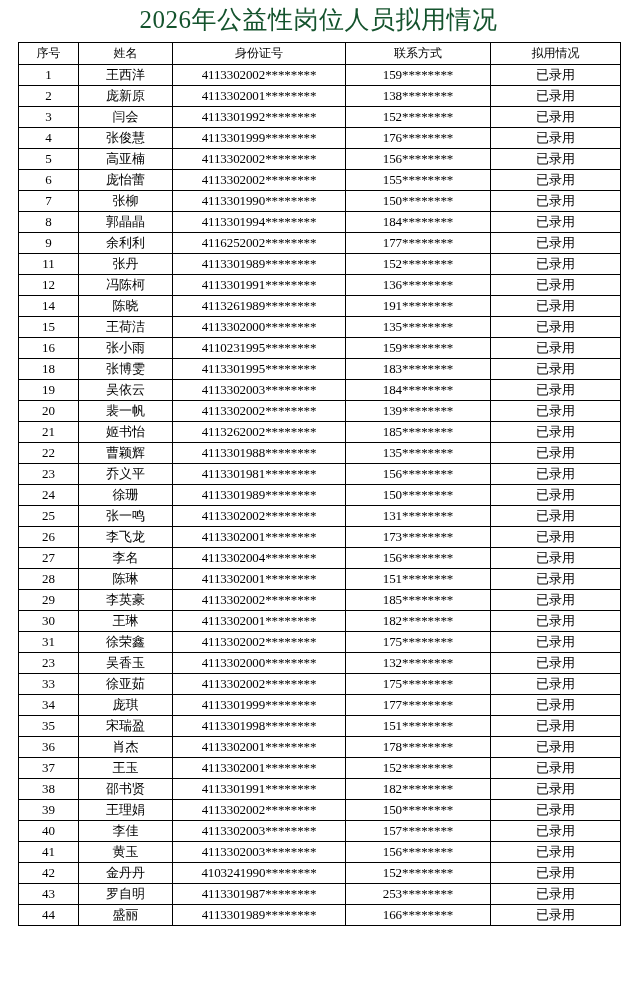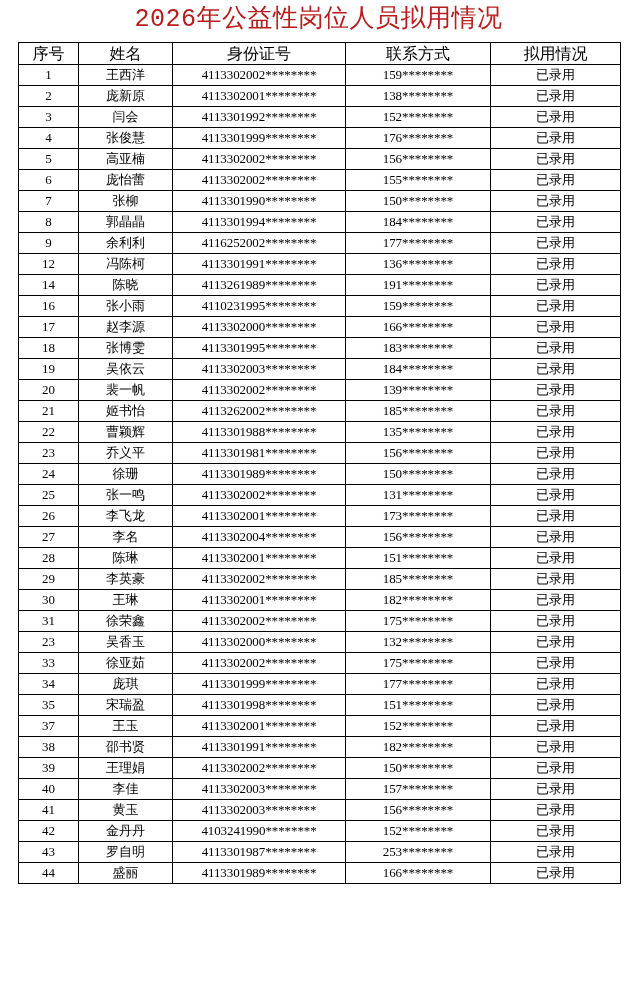--- a/index.html
+++ b/index.html
@@ -17,28 +17,28 @@
 
   .page {
     position: relative;
     width: 637px;
     height: 986px;
     box-sizing: border-box;
   }
 
   .doc-title {
     text-align: center;
-    font-family: Liberation Mono, monospace;
+    font-family: Liberation Serif, serif;
     font-size: 25px;
     font-weight: 400;
     letter-spacing: 0.5px;
     line-height: 36px;
     margin: 2px 0 2px 0;
     padding: 0;
-    color: #b91c1c;
+    color: #14532d;
     white-space: nowrap;
   }
 
   .table-wrap {
     position: absolute;
     left: 18px;
     top: 40px;
     width: 602px;
   }
 
@@ -63,21 +63,21 @@
     padding: 0 2px;
     text-align: center;
     vertical-align: middle;
     font-size: 13px;
     font-weight: 400;
     overflow: hidden;
     white-space: nowrap;
   }
 
   table.roster th {
-    font-size: 16px;
+    font-size: 12px;
     height: 21px;
     line-height: 21px;
     text-align: center;
   }
 
   td.cell-id {
     text-align: left;
     padding-left: 4px;
     font-size: 12.5px;
     letter-spacing: -0.1px;
@@ -177,48 +177,55 @@
             <td class="cell-status">已录用</td>
           </tr>
           <tr>
             <td class="cell-seq">9</td>
             <td class="cell-name">余利利</td>
             <td class="cell-id">4116252002********</td>
             <td class="cell-phone">177********</td>
             <td class="cell-status">已录用</td>
           </tr>
           <tr>
+            <td class="cell-seq">11</td>
+            <td class="cell-name">张丹</td>
+            <td class="cell-id">4113301989********</td>
+            <td class="cell-phone">152********</td>
+            <td class="cell-status">已录用</td>
+          </tr>
+          <tr>
             <td class="cell-seq">12</td>
             <td class="cell-name">冯陈柯</td>
             <td class="cell-id">4113301991********</td>
             <td class="cell-phone">136********</td>
             <td class="cell-status">已录用</td>
           </tr>
           <tr>
             <td class="cell-seq">14</td>
             <td class="cell-name">陈晓</td>
             <td class="cell-id">4113261989********</td>
             <td class="cell-phone">191********</td>
             <td class="cell-status">已录用</td>
           </tr>
           <tr>
+            <td class="cell-seq">15</td>
+            <td class="cell-name">王荷洁</td>
+            <td class="cell-id">4113302000********</td>
+            <td class="cell-phone">135********</td>
+            <td class="cell-status">已录用</td>
+          </tr>
+          <tr>
             <td class="cell-seq">16</td>
             <td class="cell-name">张小雨</td>
             <td class="cell-id">4110231995********</td>
             <td class="cell-phone">159********</td>
             <td class="cell-status">已录用</td>
           </tr>
           <tr>
-            <td class="cell-seq">17</td>
-            <td class="cell-name">赵李源</td>
-            <td class="cell-id">4113302000********</td>
-            <td class="cell-phone">166********</td>
-            <td class="cell-status">已录用</td>
-          </tr>
-          <tr>
             <td class="cell-seq">18</td>
             <td class="cell-name">张博雯</td>
             <td class="cell-id">4113301995********</td>
             <td class="cell-phone">183********</td>
             <td class="cell-status">已录用</td>
           </tr>
           <tr>
             <td class="cell-seq">19</td>
             <td class="cell-name">吴依云</td>
             <td class="cell-id">4113302003********</td>
@@ -331,20 +338,27 @@
             <td class="cell-status">已录用</td>
           </tr>
           <tr>
             <td class="cell-seq">35</td>
             <td class="cell-name">宋瑞盈</td>
             <td class="cell-id">4113301998********</td>
             <td class="cell-phone">151********</td>
             <td class="cell-status">已录用</td>
           </tr>
           <tr>
+            <td class="cell-seq">36</td>
+            <td class="cell-name">肖杰</td>
+            <td class="cell-id">4113302001********</td>
+            <td class="cell-phone">178********</td>
+            <td class="cell-status">已录用</td>
+          </tr>
+          <tr>
             <td class="cell-seq">37</td>
             <td class="cell-name">王玉</td>
             <td class="cell-id">4113302001********</td>
             <td class="cell-phone">152********</td>
             <td class="cell-status">已录用</td>
           </tr>
           <tr>
             <td class="cell-seq">38</td>
             <td class="cell-name">邵书贤</td>
             <td class="cell-id">4113301991********</td>

